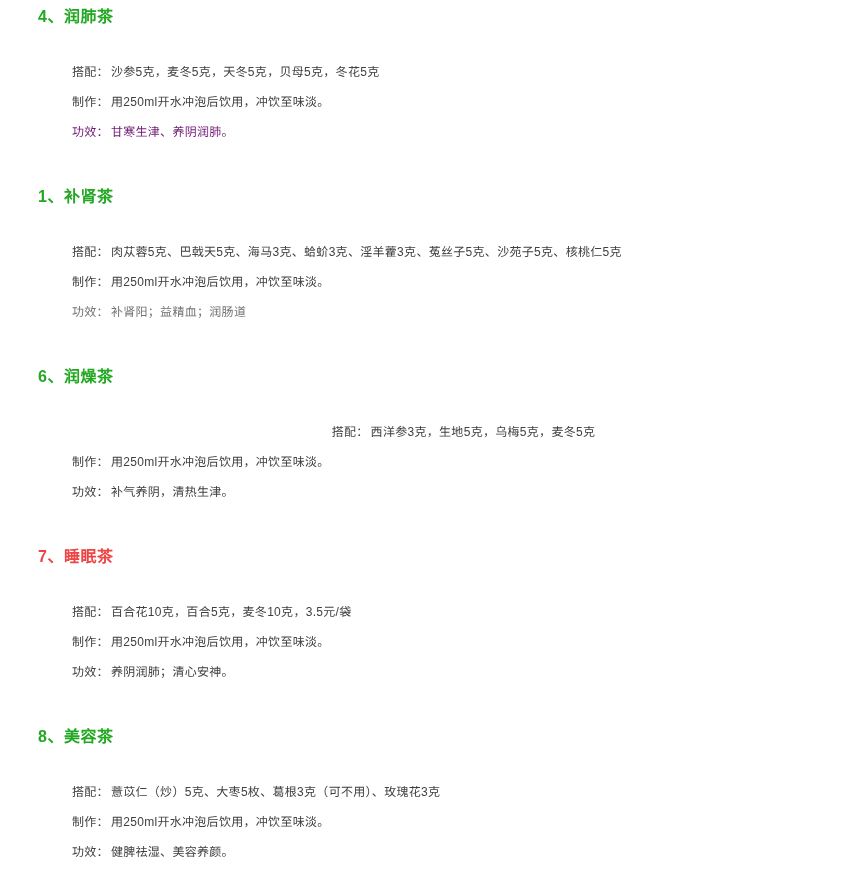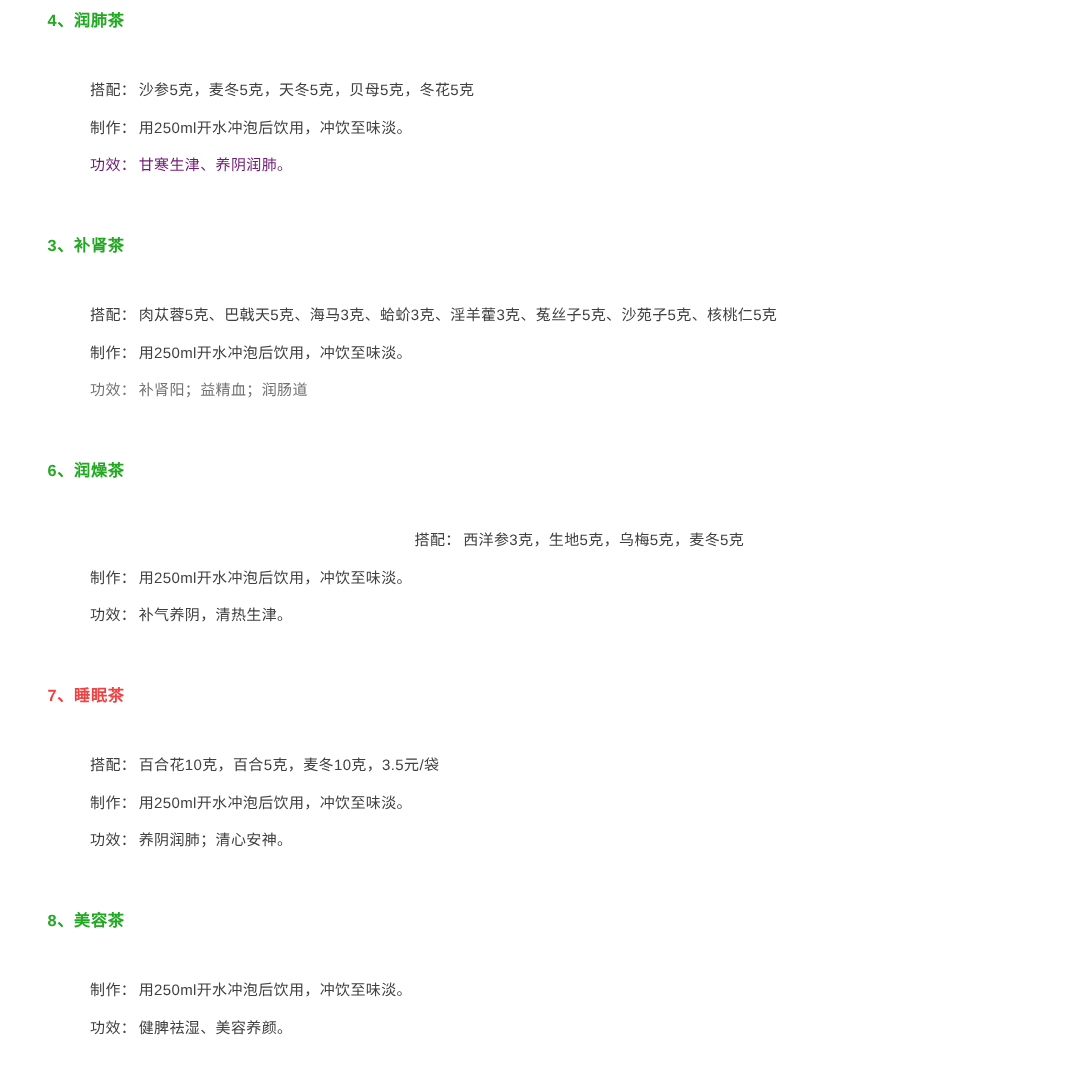--- a/index.html
+++ b/index.html
@@ -13,21 +13,21 @@
     padding-top: 7px;
     box-sizing: border-box;
     font-family: "Liberation Sans", "DejaVu Sans", sans-serif;
     overflow: hidden;
   }
   .section {
     margin-bottom: 40px;
   }
   .section-heading {
     margin: 0 0 0 38px;
-    font-size: 13px;
+    font-size: 16px;
     line-height: 20px;
     font-weight: bold;
     color: #22a822;
     letter-spacing: 0.5px;
   }
   .lines {
     margin: 30px 0 0 72px;
   }
   .line {
     font-size: 12px;
@@ -55,21 +55,21 @@
     <span class="line-label">制作：</span><span class="line-text">用250ml开水冲泡后饮用，冲饮至味淡。</span>
   </div>
 
   <div class="line" style="color: #701a75;">
     <span class="line-label">功效：</span><span class="line-text">甘寒生津、养阴润肺。</span>
   </div>
 </div>
   </div>
 
   <div class="section">
-    <h2 class="section-heading" style="color: rgb(34, 168, 34);">3、补肾茶</h2>
+    <h2 class="section-heading" style="color: rgb(34, 168, 34);">1、补肾茶</h2>
     <div class="lines">
   <div class="line" style="color: rgb(64, 64, 64);">
     <span class="line-label">搭配：</span><span class="line-text">肉苁蓉5克、巴戟天5克、海马3克、蛤蚧3克、淫羊藿3克、菟丝子5克、沙苑子5克、核桃仁5克</span>
   </div>
 
   <div class="line" style="color: rgb(64, 64, 64);">
     <span class="line-label">制作：</span><span class="line-text">用250ml开水冲泡后饮用，冲饮至味淡。</span>
   </div>
 
   <div class="line" style="color: #737373;">
@@ -108,20 +108,23 @@
 
   <div class="line" style="color: rgb(64, 64, 64);">
     <span class="line-label">功效：</span><span class="line-text">养阴润肺；清心安神。</span>
   </div>
 </div>
   </div>
 
   <div class="section">
     <h2 class="section-heading" style="color: rgb(34, 168, 34);">8、美容茶</h2>
     <div class="lines">
+  <div class="line" style="color: rgb(64, 64, 64);">
+    <span class="line-label">搭配：</span><span class="line-text">薏苡仁（炒）5克、大枣5枚、葛根3克（可不用）、玫瑰花3克</span>
+  </div>
 
   <div class="line" style="color: rgb(64, 64, 64);">
     <span class="line-label">制作：</span><span class="line-text">用250ml开水冲泡后饮用，冲饮至味淡。</span>
   </div>
 
   <div class="line" style="color: rgb(64, 64, 64);">
     <span class="line-label">功效：</span><span class="line-text">健脾祛湿、美容养颜。</span>
   </div>
 </div>
   </div>

